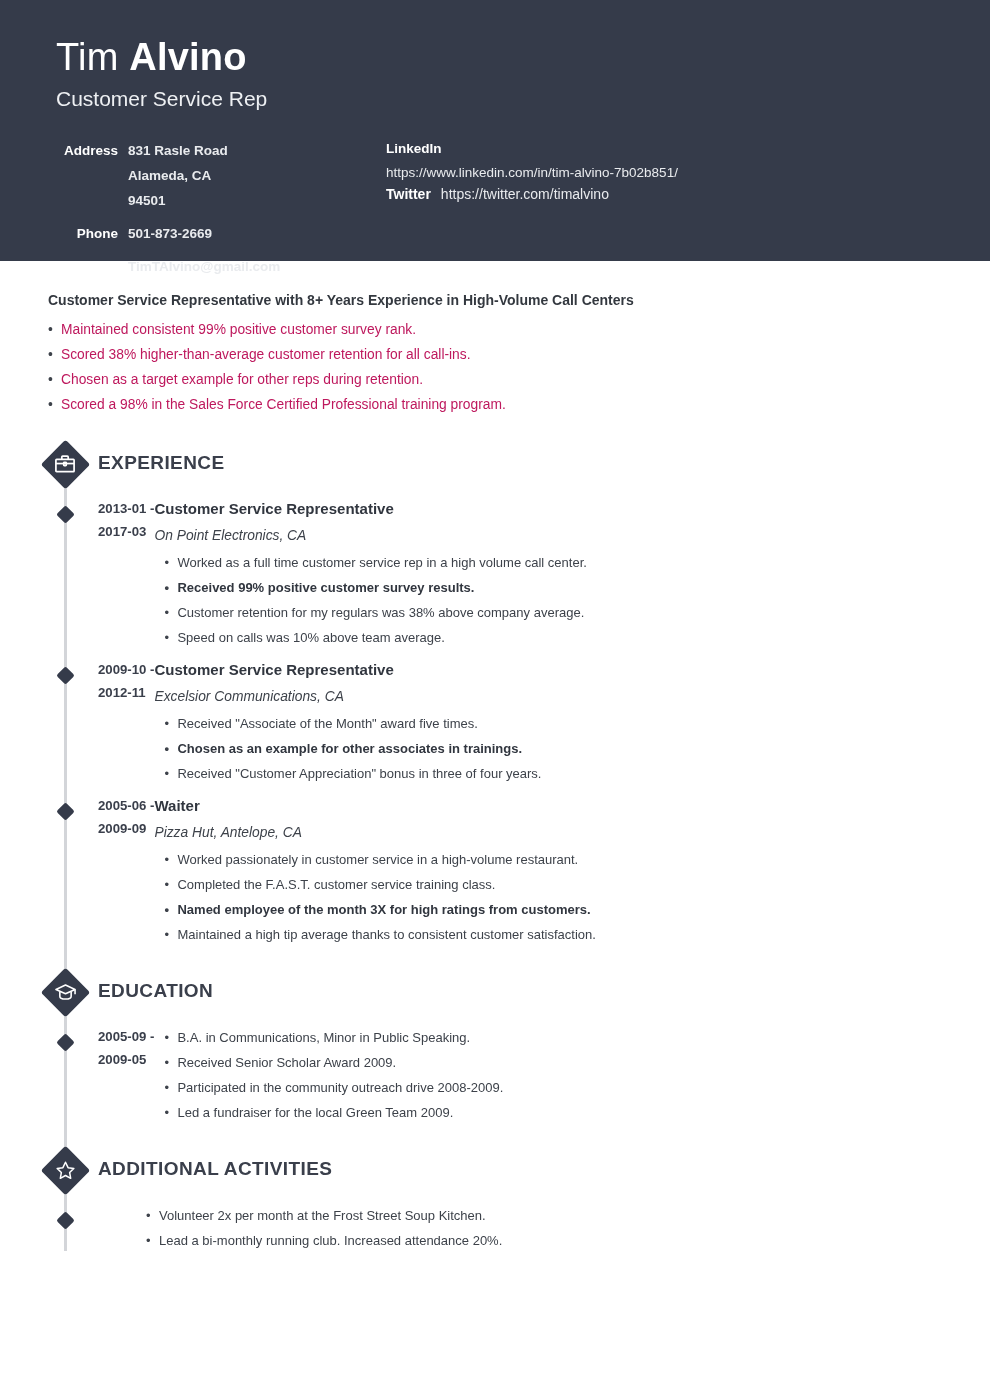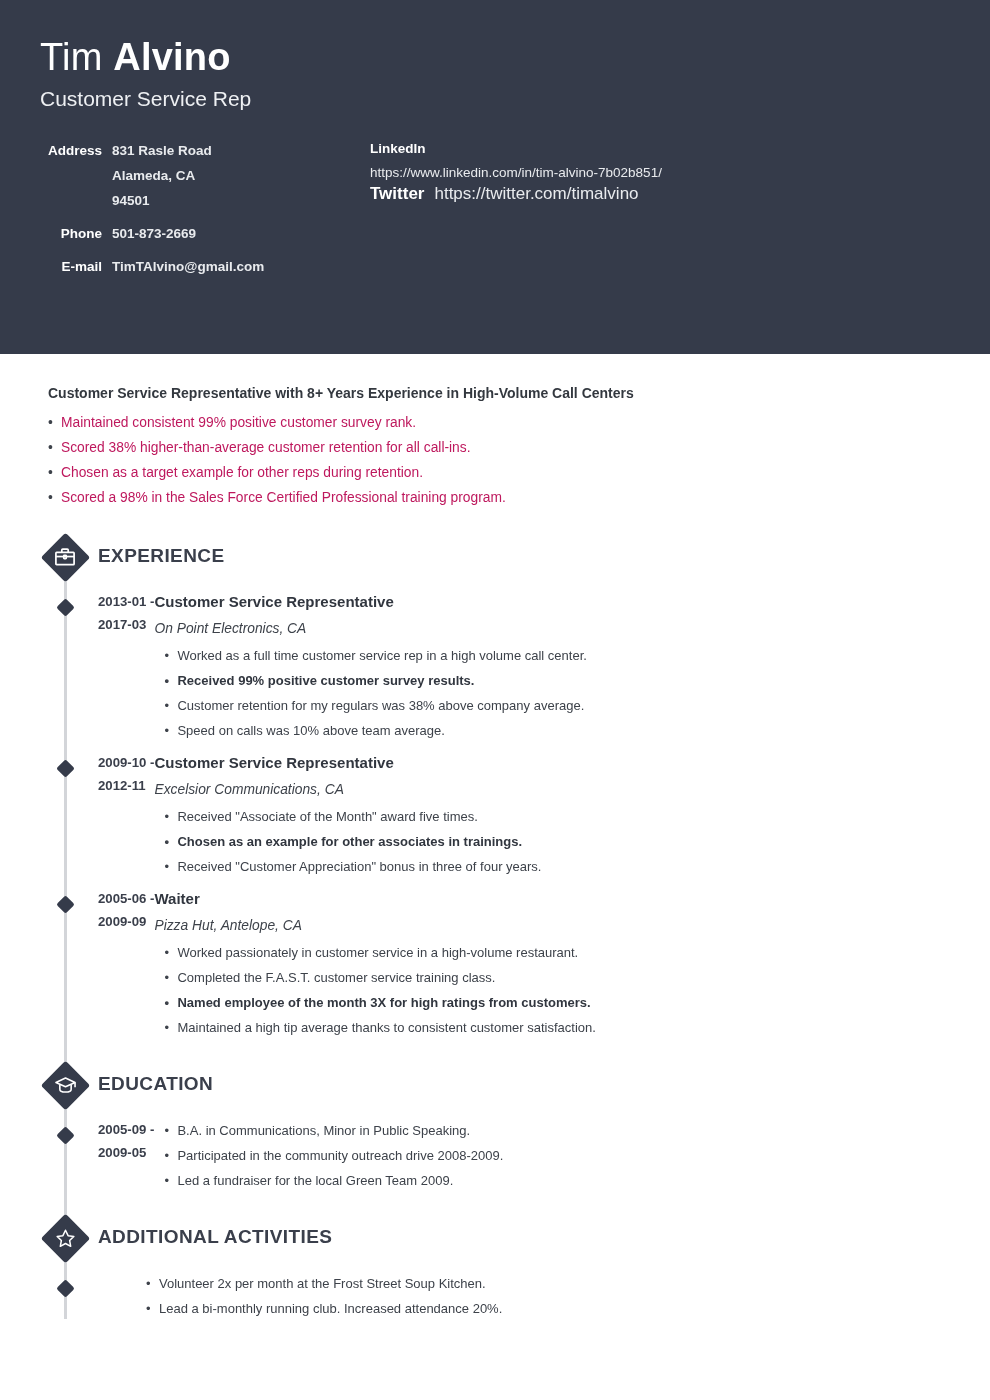--- a/index.html
+++ b/index.html
@@ -17,22 +17,22 @@
     width: 990px;
     height: 1400px;
     background: #ffffff;
     overflow: hidden;
   }
 
   
   .header {
     background: #353b4a;
     color: #ffffff;
-    padding: 34px 40px 26px 40px;
-    height: 354px;
+    padding: 34px 40px 26px 56px;
+    height: 261px;
   }
 
   .name {
     font-size: 38px;
     line-height: 46px;
     font-weight: 300;
     letter-spacing: 0.2px;
     color: #ffffff;
     margin-bottom: 6px;
   }
@@ -83,21 +83,21 @@
     margin-bottom: 3px;
   }
   .c-block-value {
     font-size: 13.5px;
     line-height: 20px;
     color: #e9ebee;
   }
   .c-inline {
     display: flex;
     align-items: baseline;
-    font-size: 17px;
+    font-size: 14px;
     line-height: 22px;
   }
   .c-inline .c-inline-label { font-weight: 700; color: #ffffff; }
   .c-inline .c-inline-value { color: #e9ebee; padding-left: 10px; }
 
   
   .body-wrap { padding: 16px 40px 0 40px; position: relative; }
 
   
   .summary { margin: 12px 0 0 8px; }
@@ -399,20 +399,21 @@
           <div class="entry-marker">
               <span class="dot"></span>
             </div>
           <div class="entry-dates">
             <div>2005-09 -</div>
             <div>2009-05</div>
           </div>
           <div class="entry-main">
             <ul>
               <li>B.A. in Communications, Minor in Public Speaking.</li>
+              <li>Received Senior Scholar Award 2009.</li>
               <li>Participated in the community outreach drive 2008-2009.</li>
               <li>Led a fundraiser for the local Green Team 2009.</li>
             </ul>
           </div>
         </div>
       </div>
 
       <div class="section section-activities">
         <div class="section-head">
           <div class="diamond-badge">

